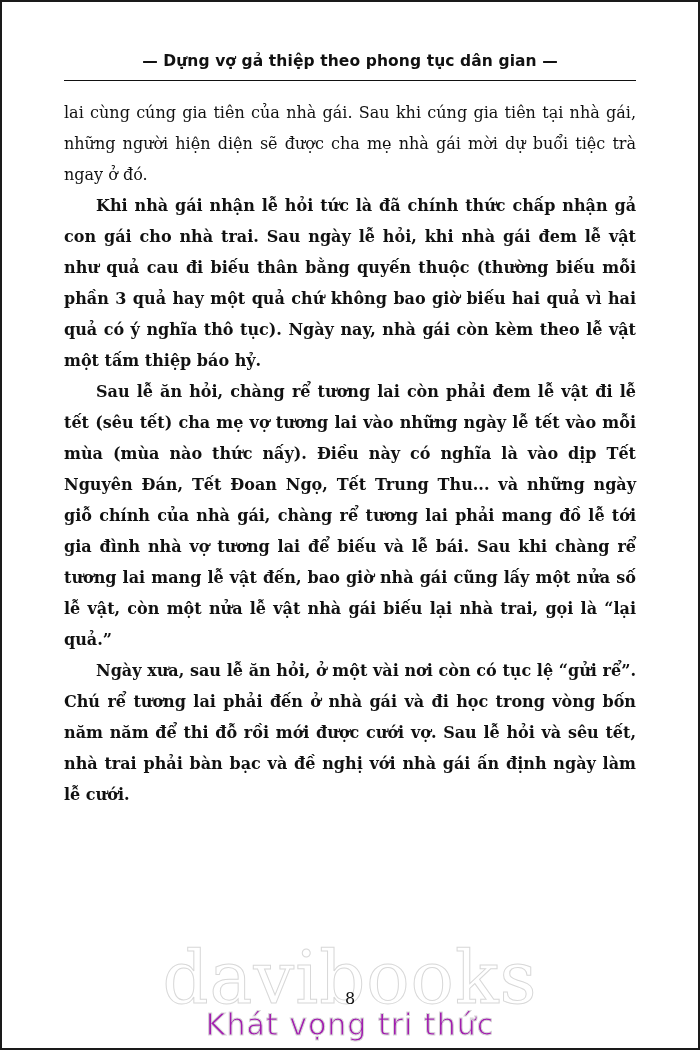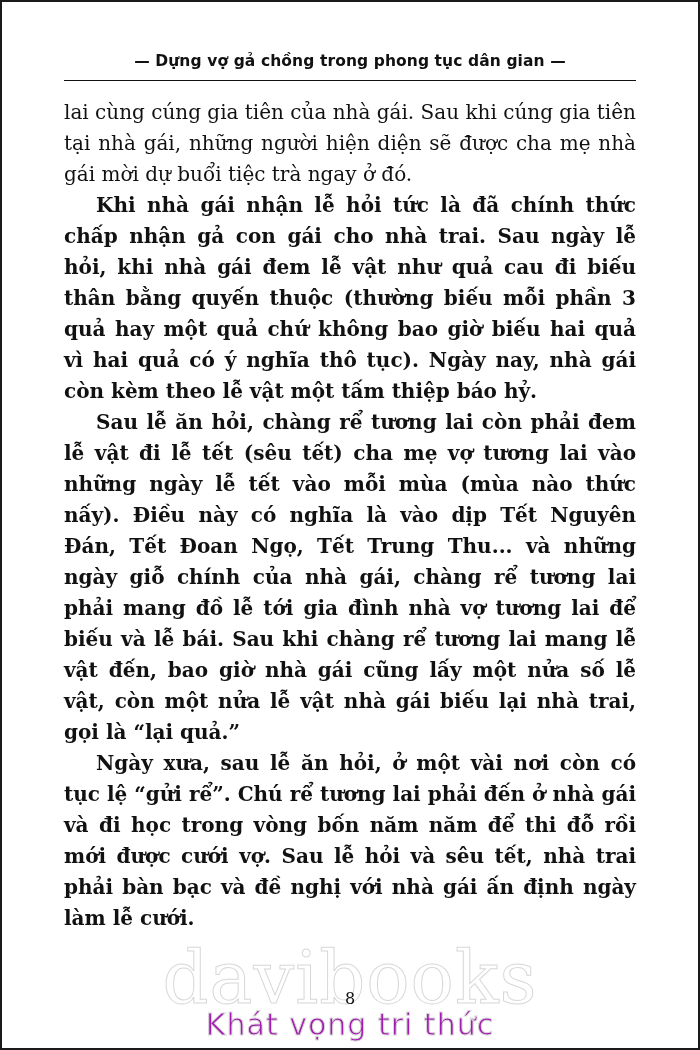--- a/index.html
+++ b/index.html
@@ -49,21 +49,21 @@
 
   .rule {
     width: 100%;
     height: 0;
     border-top: 1.6px solid #111111;
     margin: 10px 0 16px 0;
   }
 
   .body-text {
     font-family: "DejaVu Serif", serif;
-    font-size: 20px;
+    font-size: 16px;
     line-height: 31px;
     color: #111111;
     text-align: justify;
     text-justify: inter-word;
   }
 
   .body-text p {
     margin: 0;
     text-indent: 0;
   }
@@ -111,21 +111,21 @@
     font-size: 16px;
     color: #111111;
   }
 </style>
 </head>
 <body>
 
 <div class="page">
   <div class="page-inner">
 
-    <div class="running-head">— Dựng vợ gả chồng trong phong tục dân gian —</div>
+    <div class="running-head">— Dựng vợ gả thiệp theo phong tục dân gian —</div>
 
     <div class="rule"></div>
 
     <div class="body-text">
       <p>lai cùng cúng gia tiên của nhà gái. Sau khi cúng gia tiên tại nhà gái, những người hiện diện sẽ được cha mẹ nhà gái mời dự buổi tiệc trà ngay ở đó.</p>
       <p class="indent">Khi nhà gái nhận lễ hỏi tức là đã chính thức chấp nhận gả con gái cho nhà trai. Sau ngày lễ hỏi, khi nhà gái đem lễ vật như quả cau đi biếu thân bằng quyến thuộc (thường biếu mỗi phần 3 quả hay một quả chứ không bao giờ biếu hai quả vì hai quả có ý nghĩa thô tục). Ngày nay, nhà gái còn kèm theo lễ vật một tấm thiệp báo hỷ.</p>
       <p class="indent">Sau lễ ăn hỏi, chàng rể tương lai còn phải đem lễ vật đi lễ tết (sêu tết) cha mẹ vợ tương lai vào những ngày lễ tết vào mỗi mùa (mùa nào thức nấy). Điều này có nghĩa là vào dịp Tết Nguyên Đán, Tết Đoan Ngọ, Tết Trung Thu... và những ngày giỗ chính của nhà gái, chàng rể tương lai phải mang đồ lễ tới gia đình nhà vợ tương lai để biếu và lễ bái. Sau khi chàng rể tương lai mang lễ vật đến, bao giờ nhà gái cũng lấy một nửa số lễ vật, còn một nửa lễ vật nhà gái biếu lại nhà trai, gọi là “lại quả.”</p>
       <p class="indent">Ngày xưa, sau lễ ăn hỏi, ở một vài nơi còn có tục lệ “gửi rể”. Chú rể tương lai phải đến ở nhà gái và đi học trong vòng bốn năm năm để thi đỗ rồi mới được cưới vợ. Sau lễ hỏi và sêu tết, nhà trai phải bàn bạc và đề nghị với nhà gái ấn định ngày làm lễ cưới.</p>
     </div>
 

